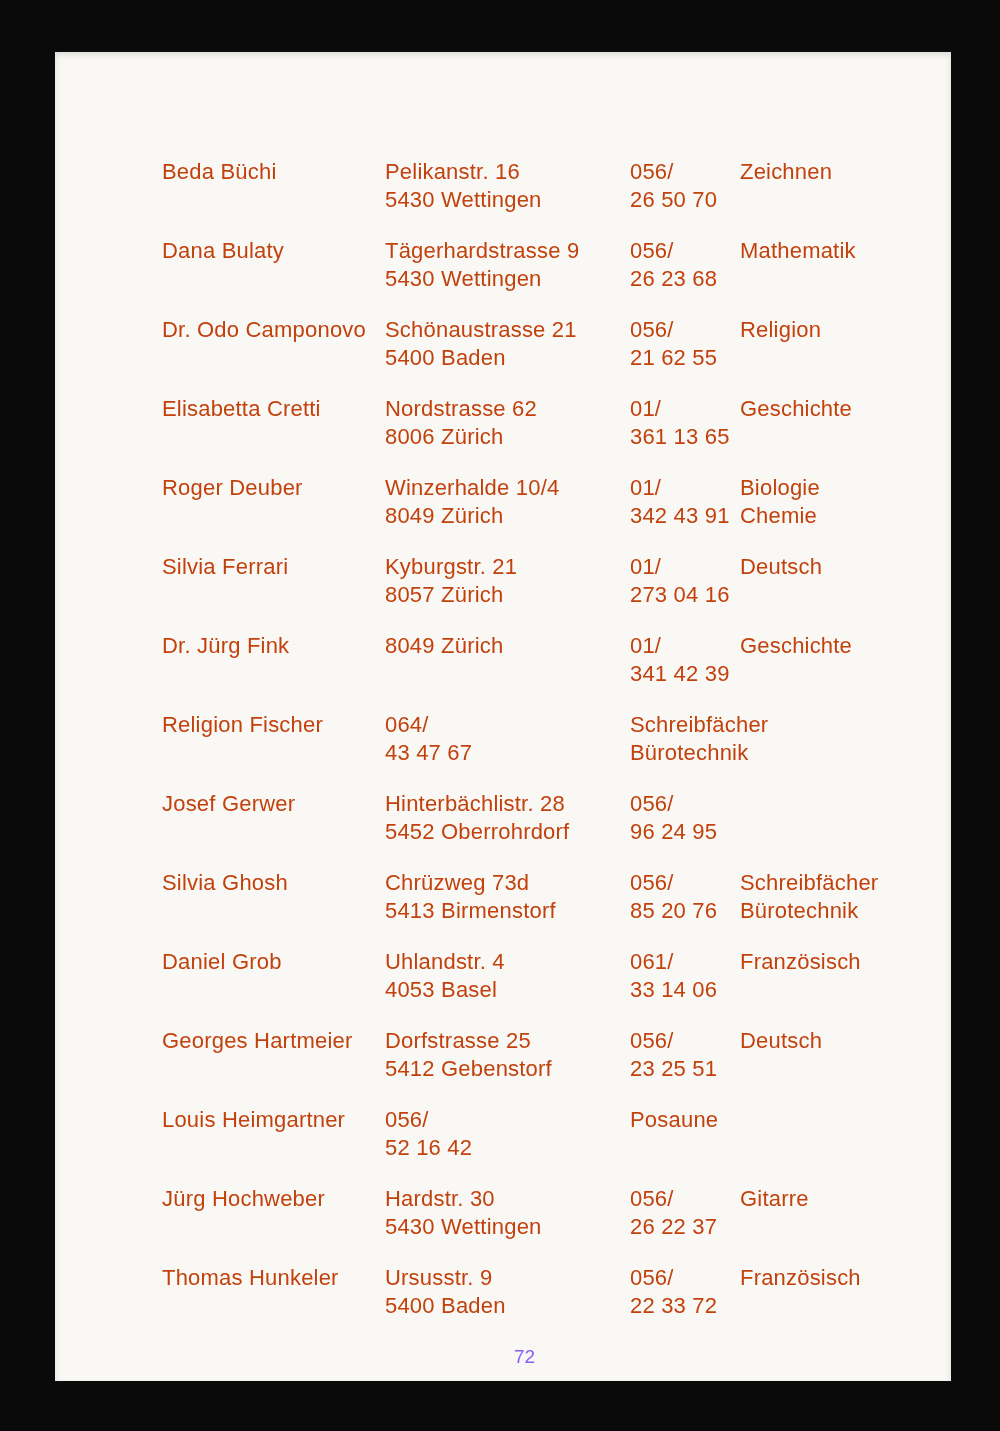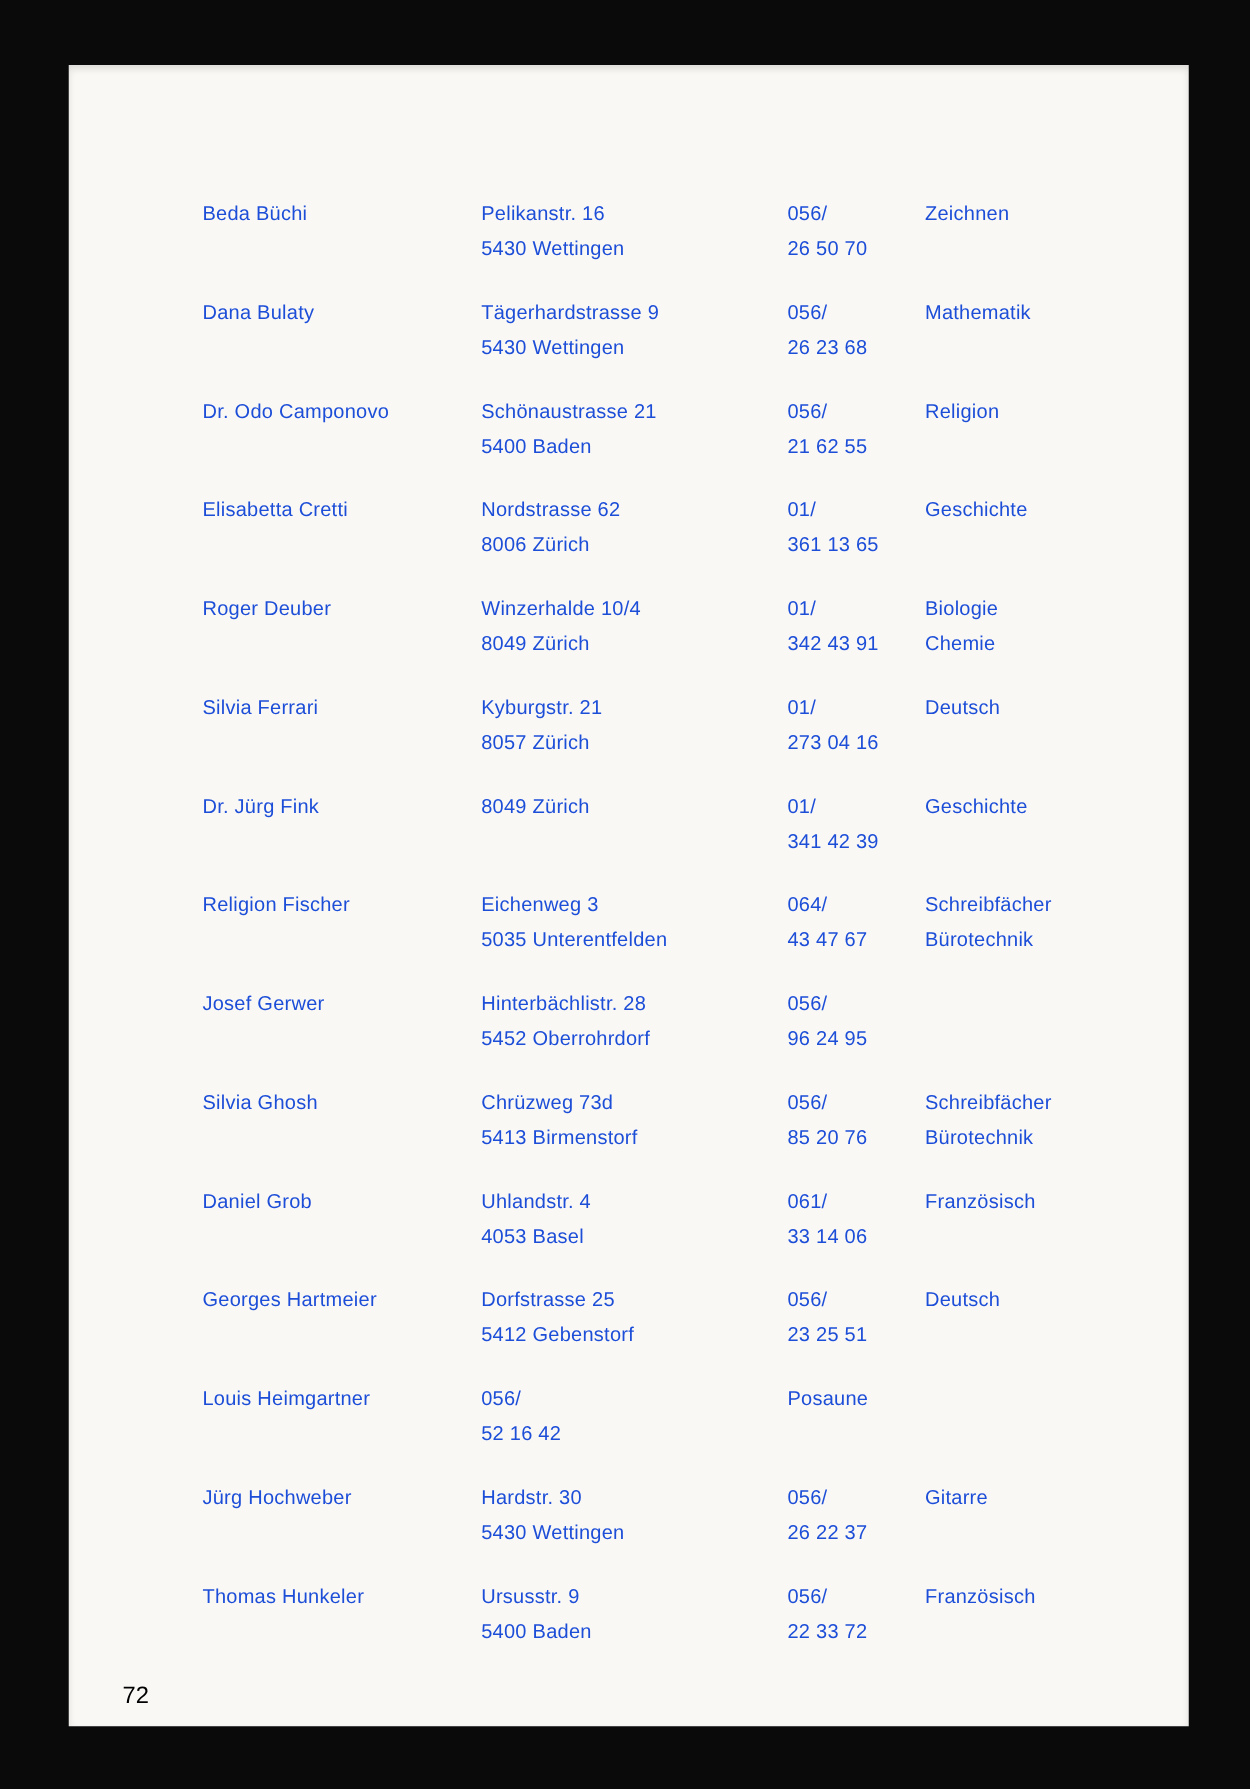--- a/index.html
+++ b/index.html
@@ -30,34 +30,35 @@
   }
   .content {
     padding-top: 106px;
     padding-left: 107px;
     padding-right: 40px;
   }
   .entry-row {
     display: grid;
     grid-template-columns: 223px 245px 110px auto;
     margin-bottom: 23px;
-    color: #1d4ed8;
-    font-size: 16px;
+    color: #c2410c;
+    font-size: 22px;
     line-height: 28px;
     letter-spacing: 0.2px;
   }
   .cell span {
     display: block;
     white-space: nowrap;
   }
   .page-number {
     margin-top: 26px;
     margin-left: 43px;
     font-size: 19px;
-    color: #000000;
+    color: #8b5cf6;
+    text-align: center;
   }
 </style>
 </head>
 <body>
 
 <div class="scan-bg"></div>
 
 <div class="paper">
   <div class="content">
 
@@ -184,24 +185,20 @@
       <span>Geschichte</span>
       <span></span>
     </div>
   </div>
 
   <div class="entry-row">
     <div class="cell">
       <span>Religion Fischer</span>
     </div>
     <div class="cell">
-      <span>Eichenweg 3</span>
-      <span>5035 Unterentfelden</span>
-    </div>
-    <div class="cell">
       <span>064/</span>
       <span>43 47 67</span>
     </div>
     <div class="cell">
       <span>Schreibfächer</span>
       <span>Bürotechnik</span>
     </div>
   </div>
 
   <div class="entry-row">

